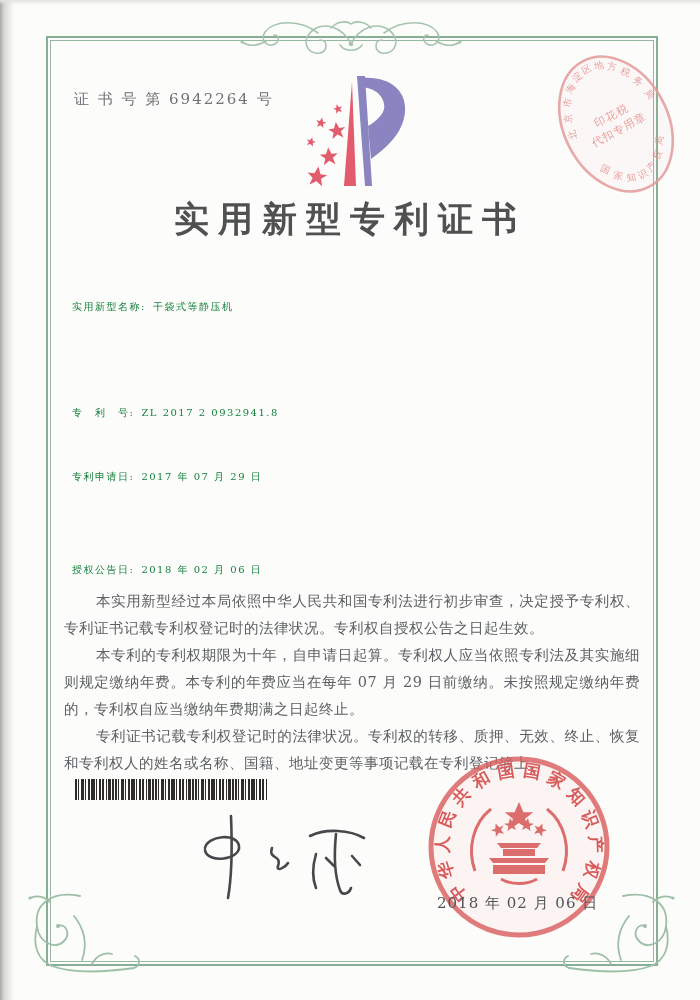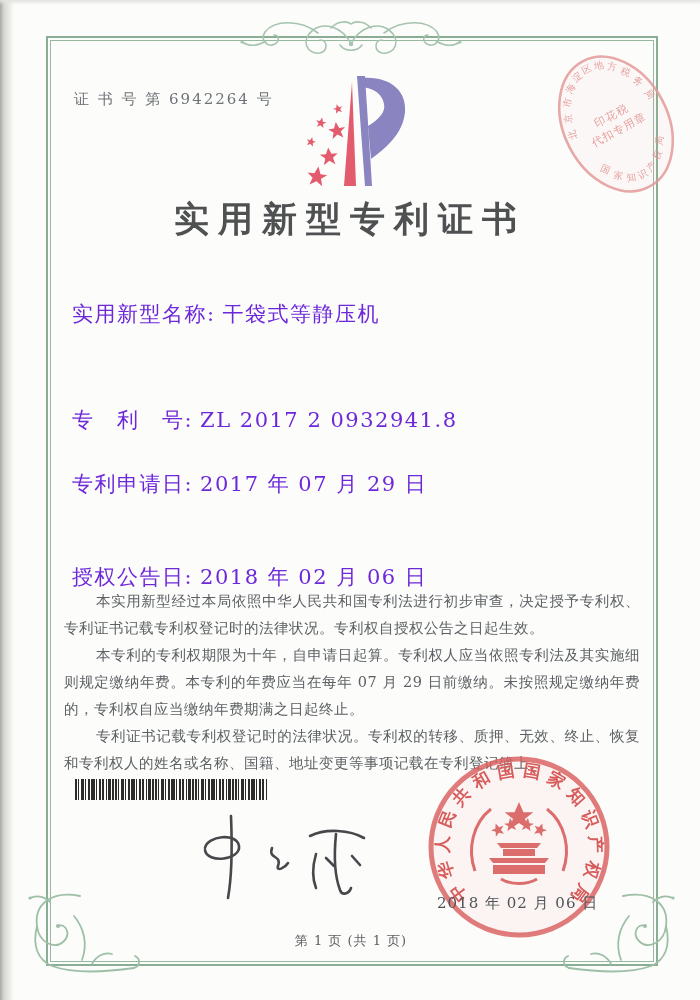--- a/index.html
+++ b/index.html
@@ -9,21 +9,21 @@
         background:linear-gradient(to right,#a7a7a3 0px,#d6d6d2 4px,rgba(250,250,248,0) 14px);}
   .scan-edge-top{position:absolute;left:0;top:0;width:100%;height:5px;
         background:linear-gradient(to bottom,#e3e3df,rgba(250,250,248,0));}
   .frame{position:absolute;left:46px;top:36px;width:608px;height:926px;
         border:2.5px solid #8aae95;}
   .frame-inner{position:absolute;inset:2px;border:1px solid #96b8a1;}
   .abs{position:absolute;}
   .cert-number{left:74px;top:90px;font-size:15px;letter-spacing:2px;color:#6e7277;}
   .title{left:0;top:196px;width:700px;text-align:center;font-size:35px;font-weight:bold;
         letter-spacing:9px;color:#4e5052;}
-  .field{left:72px;font-size:21px;letter-spacing:1.5px;color:#6d28d9;white-space:nowrap;}
+  .field{left:72px;font-size:10px;letter-spacing:1.5px;color:#15803d;white-space:nowrap;}
   .field .f-value{margin-left:7px;}
   .paras{left:64px;top:588px;width:576px;font-size:14.5px;line-height:27px;
         text-align:justify;color:#5c6064;letter-spacing:0.5px;}
   .paras p{margin:0;text-indent:2.2em;}
   #barcode{left:75px;top:779px;width:198px;height:21px;font-size:0;white-space:nowrap;overflow:hidden;}
   #barcode span{display:inline-block;height:100%;background:#2e2c2a;vertical-align:top;}
   .signer{left:88px;top:834px;font-size:16px;letter-spacing:5px;color:#3d4044;line-height:32px;}
   .issue-date{left:437px;top:894px;font-size:15px;letter-spacing:1px;color:#4f5357;z-index:6;}
   .footer{left:231px;top:932px;width:240px;text-align:center;font-size:13px;
         letter-spacing:1px;color:#5d6063;}
@@ -210,14 +210,13 @@
       <g stroke="#d85b5b" stroke-width="3" fill="none">
         <path d="M-44,20 C-52,-2 -46,-28 -28,-42"></path>
         <path d="M44,20 C52,-2 46,-28 28,-42"></path>
         <path d="M-18,28 C-8,34 8,34 18,28"></path>
       </g>
     </g>
   </svg>
 
   <div class="abs issue-date">2018 年 02 月 06 日</div>
 
-  <div class="abs footer">第 1 页 (共 1 页)</div>
 </div>
 
 </body></html>

